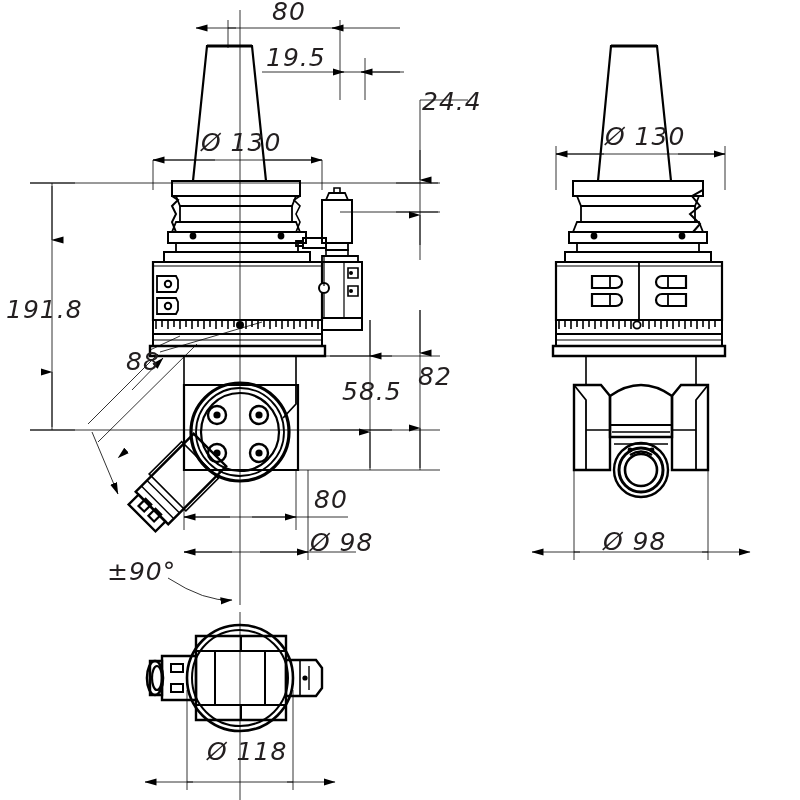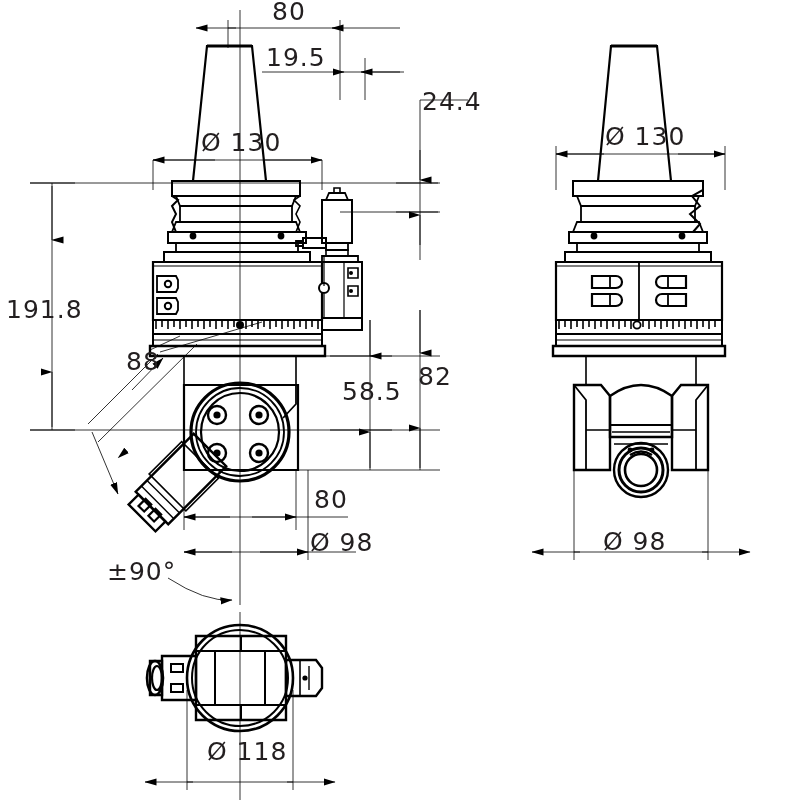--- a/index.html
+++ b/index.html
@@ -1,18 +1,18 @@
 <!DOCTYPE html>
 <html><head>
 <meta charset="utf-8">
 <style>
   html,body{margin:0;padding:0;background:#ffffff;}
   body{width:800px;height:800px;overflow:hidden;
        font-family:"DejaVu Sans",sans-serif;}
-  #stage{position:relative;width:800px;height:800px;background:#0ea5e9;}
+  #stage{position:relative;width:800px;height:800px;background:#0ea5e9;font-style:italic;}
   svg{display:block;}
   text{font-family:"DejaVu Sans",sans-serif;fill:#231f20;}
 </style>
 </head>
 <body>
 
 <div id="stage">
 <svg width="800" height="800" viewBox="0 0 800 800">
 
   <defs>

